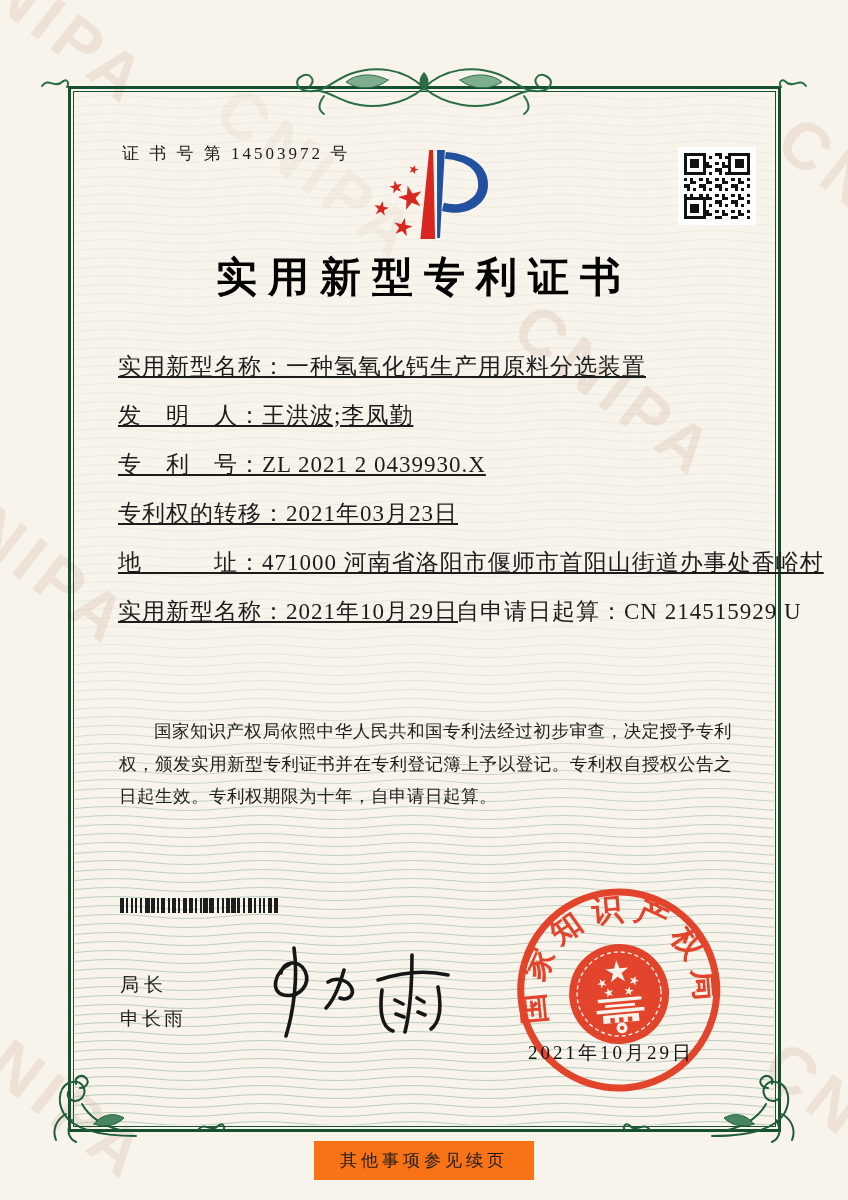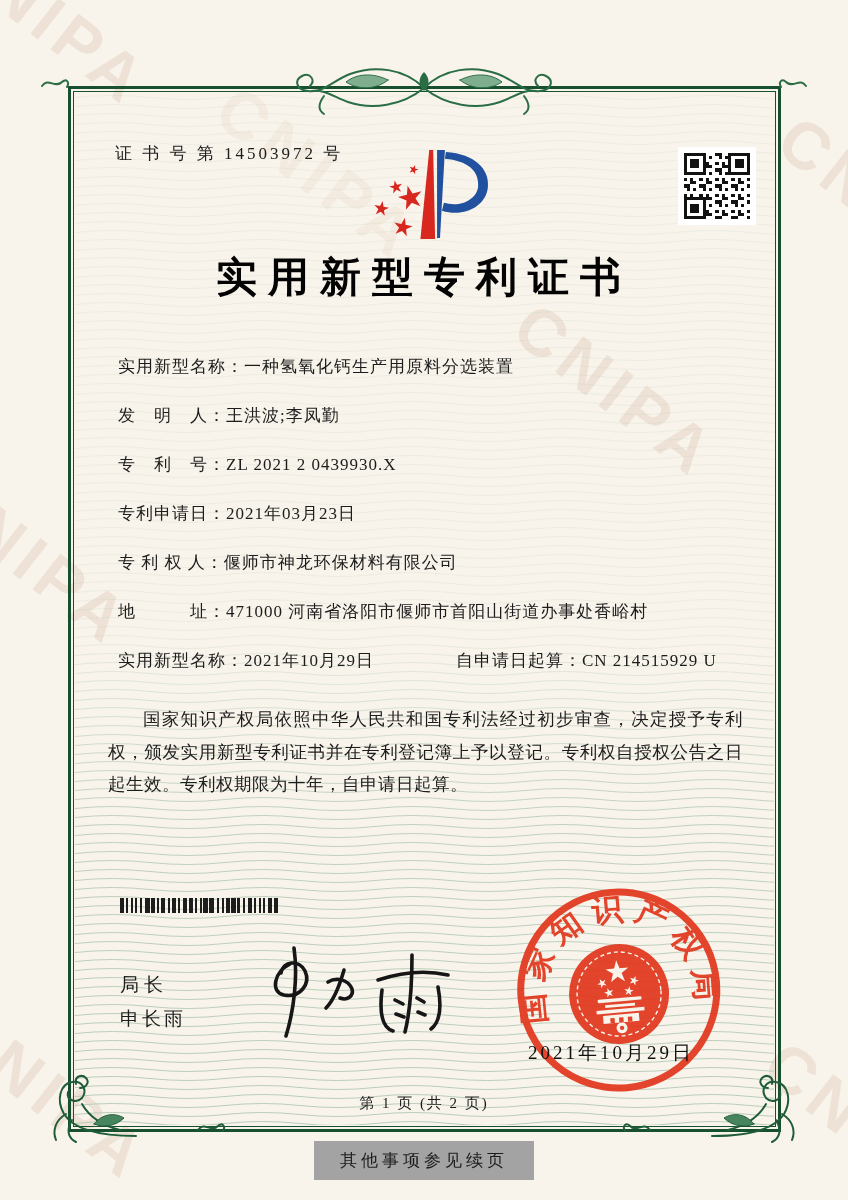--- a/index.html
+++ b/index.html
@@ -21,54 +21,54 @@
     box-sizing:border-box;border:3px solid #17502e;
   }
   .frame-inner{position:absolute;inset:2px;border:1px solid #17502e;}
   .waves{
     position:absolute;inset:4px;overflow:hidden;
     -webkit-mask-image:linear-gradient(180deg,rgba(0,0,0,.18) 0%,rgba(0,0,0,.20) 52%,rgba(0,0,0,.85) 70%,rgba(0,0,0,.95) 100%);
     mask-image:linear-gradient(180deg,rgba(0,0,0,.18) 0%,rgba(0,0,0,.20) 52%,rgba(0,0,0,.85) 70%,rgba(0,0,0,.95) 100%);
   }
   .ornament{position:absolute;pointer-events:none;}
   
-  .cert-no{position:absolute;left:115px;top:142px;font-size:17px;letter-spacing:3px;font-family:Liberation Serif, serif;}
+  .cert-no{position:absolute;left:122px;top:142px;font-size:17px;letter-spacing:3px;font-family:Liberation Serif, serif;}
   .logo{position:absolute;left:352px;top:138px;width:176px;height:118px;}
   .qr{position:absolute;left:678px;top:147px;width:78px;height:78px;background:#fff;
       display:flex;align-items:center;justify-content:center;}
   .qr-grid{display:grid;grid-template-columns:repeat(21,3.2px);grid-auto-rows:3.2px;}
   .qr-grid div{width:3.2px;height:3.2px;}
   .qr-on{background:#121212;}
   .title{
     position:absolute;left:0;right:0;top:250px;text-align:center;
     font-size:41px;font-weight:bold;letter-spacing:11px;color:#030303;
   }
   
-  .fields{position:absolute;left:118px;top:342px;width:625px;font-size:17px;letter-spacing:1px;}
+  .fields{position:absolute;left:118px;top:342px;width:625px;font-size:23px;letter-spacing:1px;text-decoration:underline;}
   .field-row{height:49px;display:flex;align-items:center;white-space:nowrap;}
   .grant-row{position:relative;}
   .grant-second{position:absolute;left:338px;top:0;height:49px;display:flex;align-items:center;}
   
   .body-text{
     position:absolute;left:104px;top:700px;width:643px;
     font-size:17.5px;line-height:32.5px;text-align:justify;letter-spacing:0.5px;
   }
-  .body-text p{margin:4px;text-indent:2em;font-family:Liberation Mono, monospace;}
+  .body-text p{margin:15px;text-indent:2em;}
   
   .barcode{position:absolute;left:120px;top:898px;height:15px;display:flex;align-items:stretch;}
   .barcode div{height:15px;}
   .signer-title{position:absolute;left:120px;top:972px;font-size:19px;letter-spacing:5px;}
   .signer-name{position:absolute;left:120px;top:1006px;font-size:19px;letter-spacing:3px;}
   .signature{position:absolute;left:252px;top:942px;width:205px;height:100px;}
   .seal{position:absolute;left:503px;top:886px;width:232px;height:214px;transform:rotate(-5deg);opacity:.93;}
   .seal-date{position:absolute;left:528px;top:1040px;font-size:19px;letter-spacing:3px;color:#111;}
   .page-num{position:absolute;left:0;right:0;top:1094px;text-align:center;font-size:15px;letter-spacing:2px;}
   .continuation{
     position:absolute;left:50%;top:1141px;transform:translateX(-50%);
-    background:#a3a3a3;padding:8px 26px;font-size:17px;letter-spacing:4px;white-space:nowrap;
+    background:#f97316;padding:8px 26px;font-size:17px;letter-spacing:4px;white-space:nowrap;
   }
 </style>
 </head>
 <body>
 
 <div class="page">
 
   <div class="wm" style="left:-70px;top:-20px;">CNIPA</div>
   <div class="wm" style="left:200px;top:135px;opacity:.55;">CNIPA</div>
   <div class="wm" style="left:498px;top:352px;">CNIPA</div>
@@ -612,26 +612,22 @@
     </div>
     <div class="field-row">
       <span>发　明　人：</span>
         <span>王洪波;李凤勤</span>
     </div>
     <div class="field-row">
       <span>专　利　号：</span>
         <span>ZL 2021 2 0439930.X</span>
     </div>
     <div class="field-row">
-      <span>专利申请日：</span>
+      <span>专利权的转移：</span>
         <span>2021年03月23日</span>
-    </div>
-    <div class="field-row">
-      <span>专 利 权 人：</span>
-        <span>偃师市神龙环保材料有限公司</span>
     </div>
     <div class="field-row">
       <span>地　　　址：</span>
         <span>471000 河南省洛阳市偃师市首阳山街道办事处香峪村</span>
     </div>
     <div class="field-row grant-row">
       <span>实用新型名称：</span>
         <span>2021年10月29日</span>
       <span class="grant-second">
         <span>自申请日起算：</span>
@@ -750,16 +746,15 @@
       <g fill="#e2371e">
         <rect x="-11" y="23.5" width="4.4" height="5"></rect>
         <rect x="-2.2" y="23.5" width="4.4" height="5"></rect>
         <rect x="6.6" y="23.5" width="4.4" height="5"></rect>
         <circle cy="34" r="2.2"></circle>
       </g>
     </g>
   </svg>
   <div class="seal-date">2021年10月29日</div>
 
-  <div class="page-num">第 1 页 (共 2 页)</div>
   <div class="continuation">其他事项参见续页</div>
 
 </div>
 
 </body></html>

